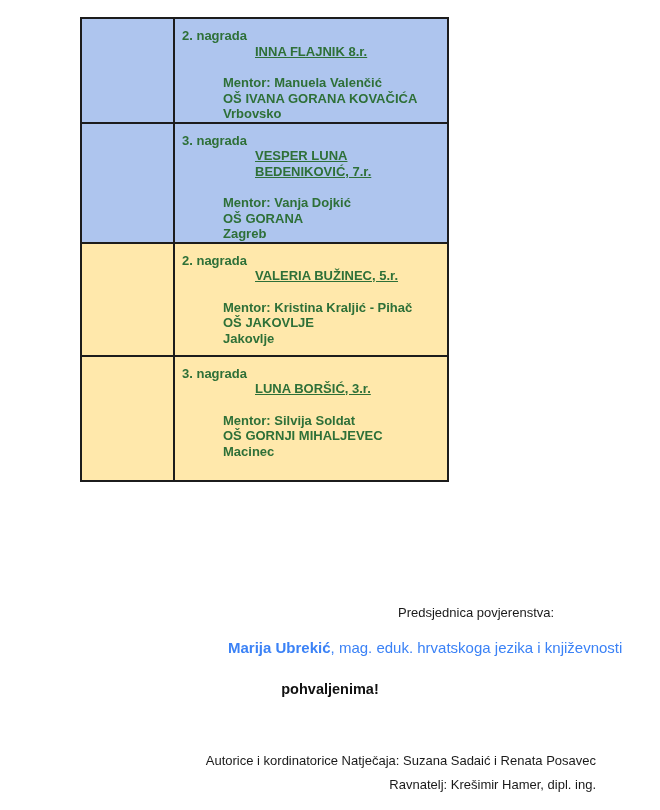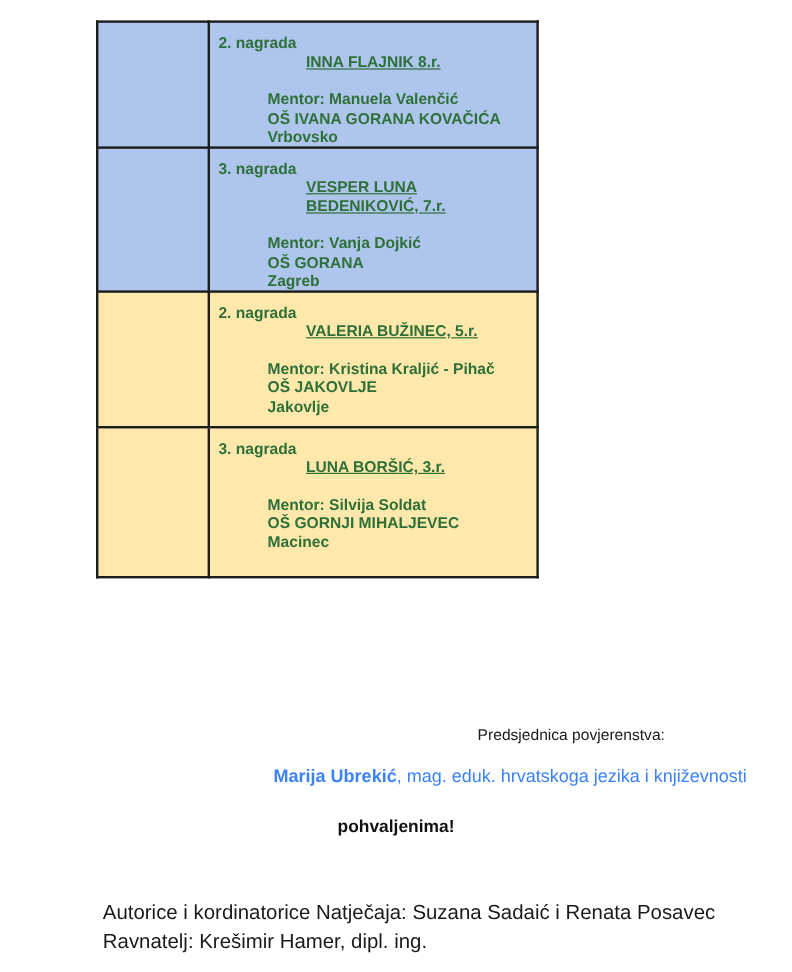--- a/index.html
+++ b/index.html
@@ -83,22 +83,22 @@
     font-size: 14.5px;
     line-height: 23px;
     font-weight: bold;
     color: #111111;
   }
 
   .authors-block {
     position: absolute;
     right: 64px;
     top: 749px;
-    text-align: left;
-    font-size: 17px;
+    text-align: right;
+    font-size: 13px;
     line-height: 24px;
     color: #1a1a1a;
     white-space: nowrap;
   }
 </style>
 </head>
 <body>
 
 <div class="page">
 

